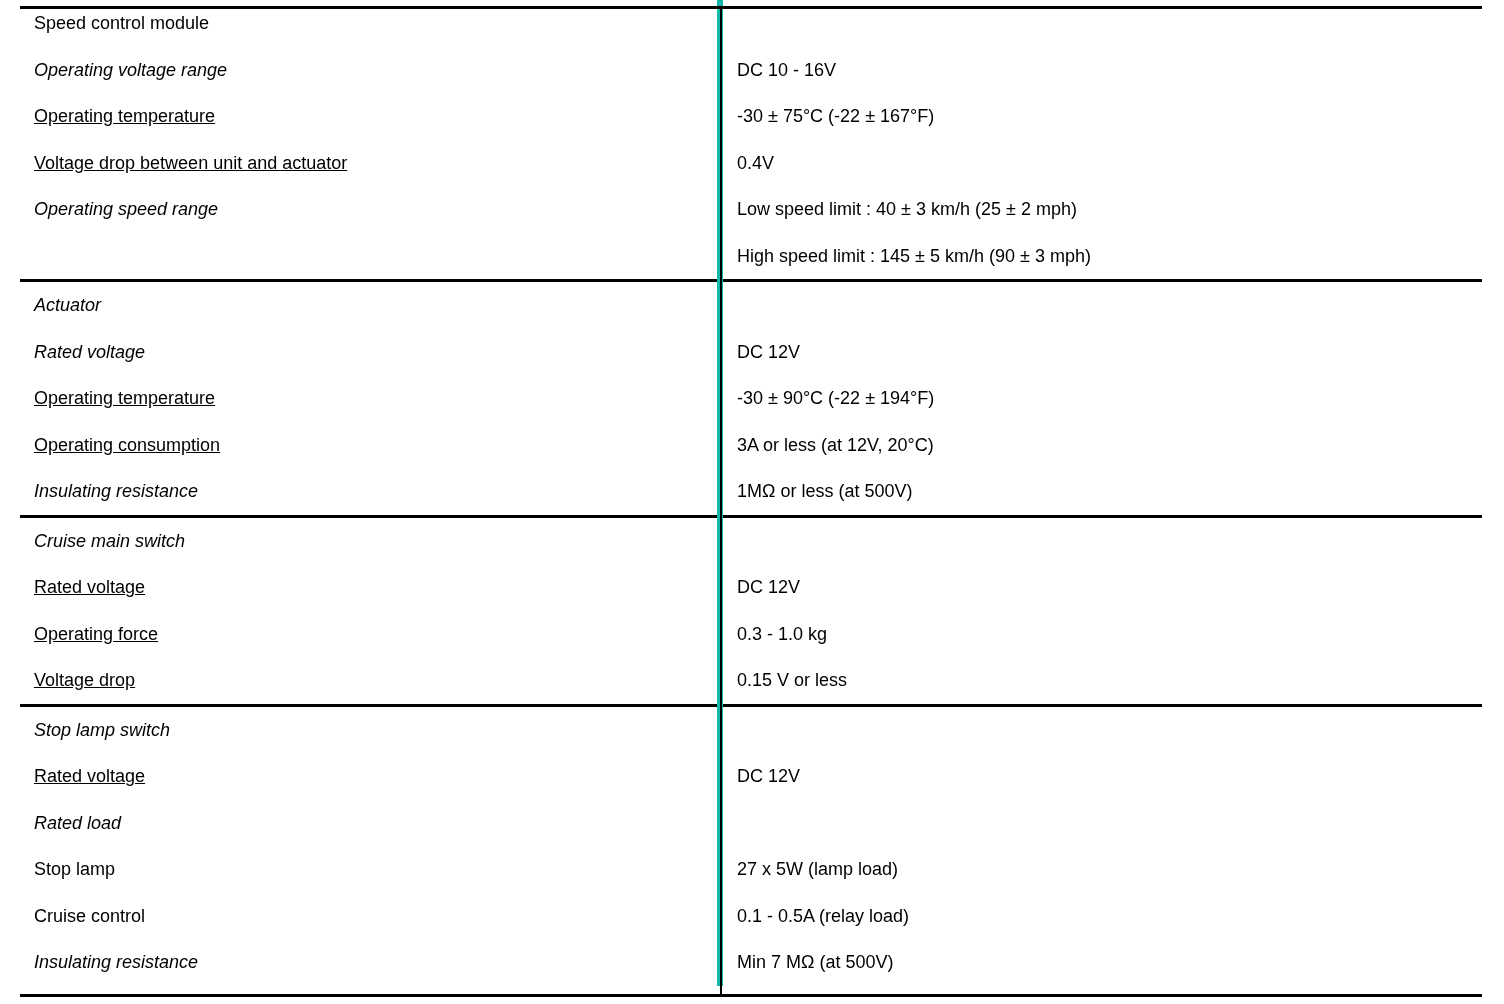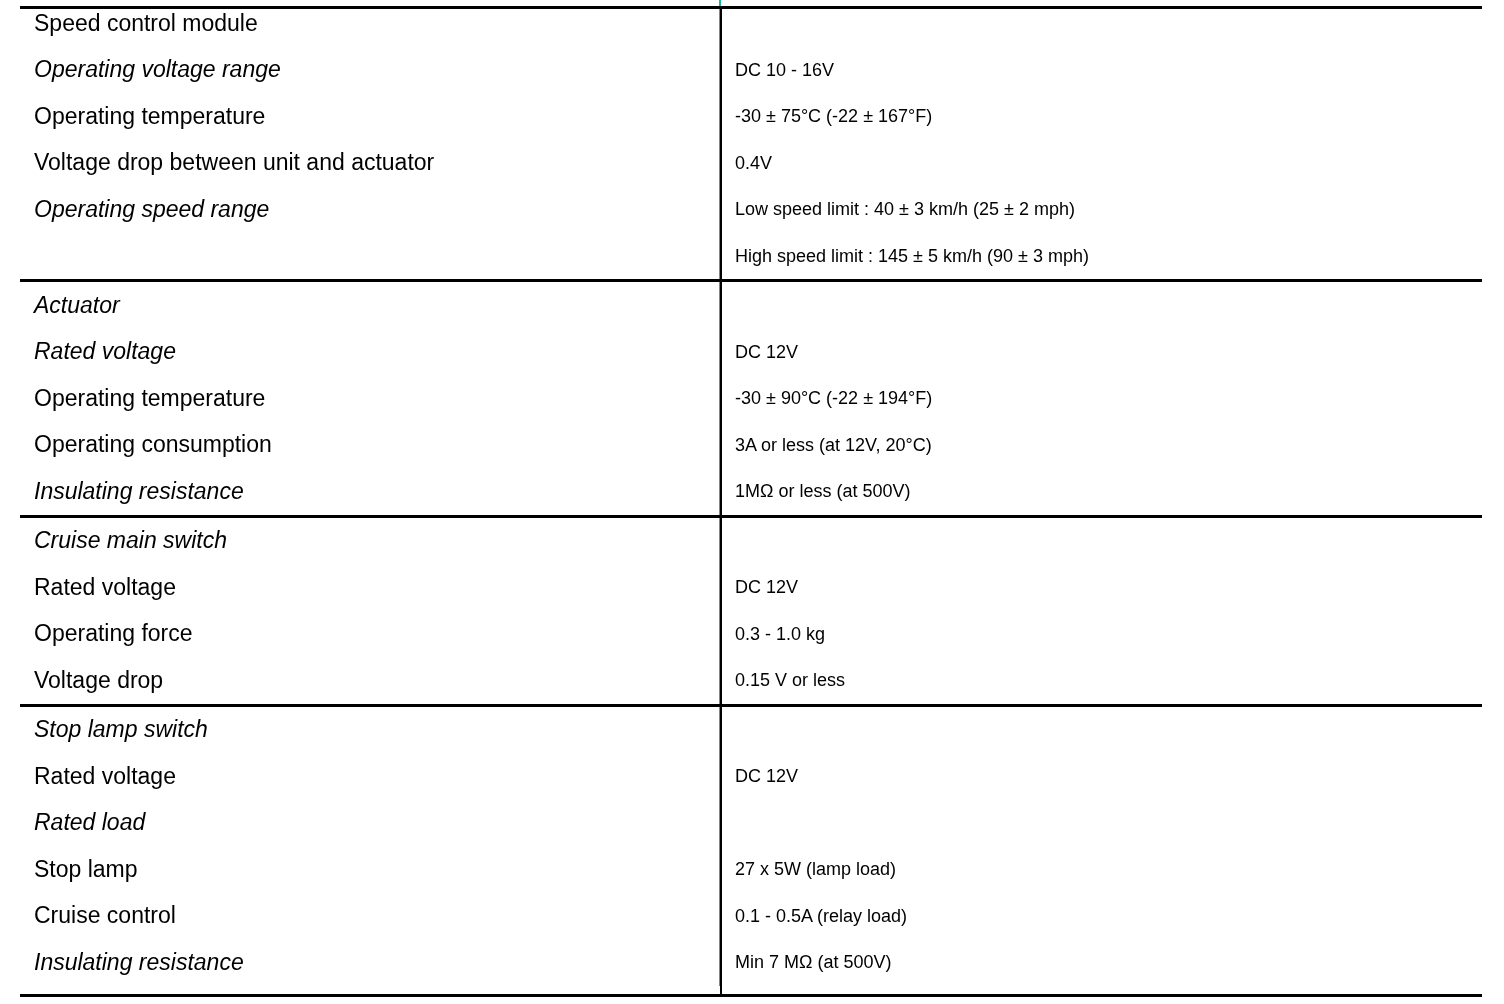--- a/index.html
+++ b/index.html
@@ -27,39 +27,39 @@
     table-layout: fixed;
   }
   table.spec-table col.col-item { width: 700px; }
   table.spec-table col.col-value { width: 762px; }
 
   tr.group-row > td {
     border-top: 3px solid #000000;
     font-style: italic;
   }
   td.item-cell {
-    border-right: 2px solid #14b8a6;
+    border-right: 6px solid #14b8a6;
     padding: 0 0 0 14px;
     vertical-align: middle;
-    font-size: 23px;
+    font-size: 18px;
     line-height: 1.0;
     height: 46.5px;
     white-space: nowrap;
   }
   td.value-cell {
     padding: 0 0 0 14px;
     vertical-align: middle;
     font-size: 18px;
     line-height: 1.0;
     height: 46.5px;
     white-space: nowrap;
   }
   .lvl0 { padding-left: 14px; }
   .lvl1 { padding-left: 40px; font-style: italic; }
-  .lvl2 { padding-left: 56px; }
+  .lvl2 { padding-left: 56px; text-decoration: underline; }
   .lvl3 { padding-left: 76px; }
 
   .bottom-rule {
     position: absolute;
     left: 20px;
     top: 994px;
     width: 1462px;
     height: 0;
     border-top: 3px solid #000000;
   }

